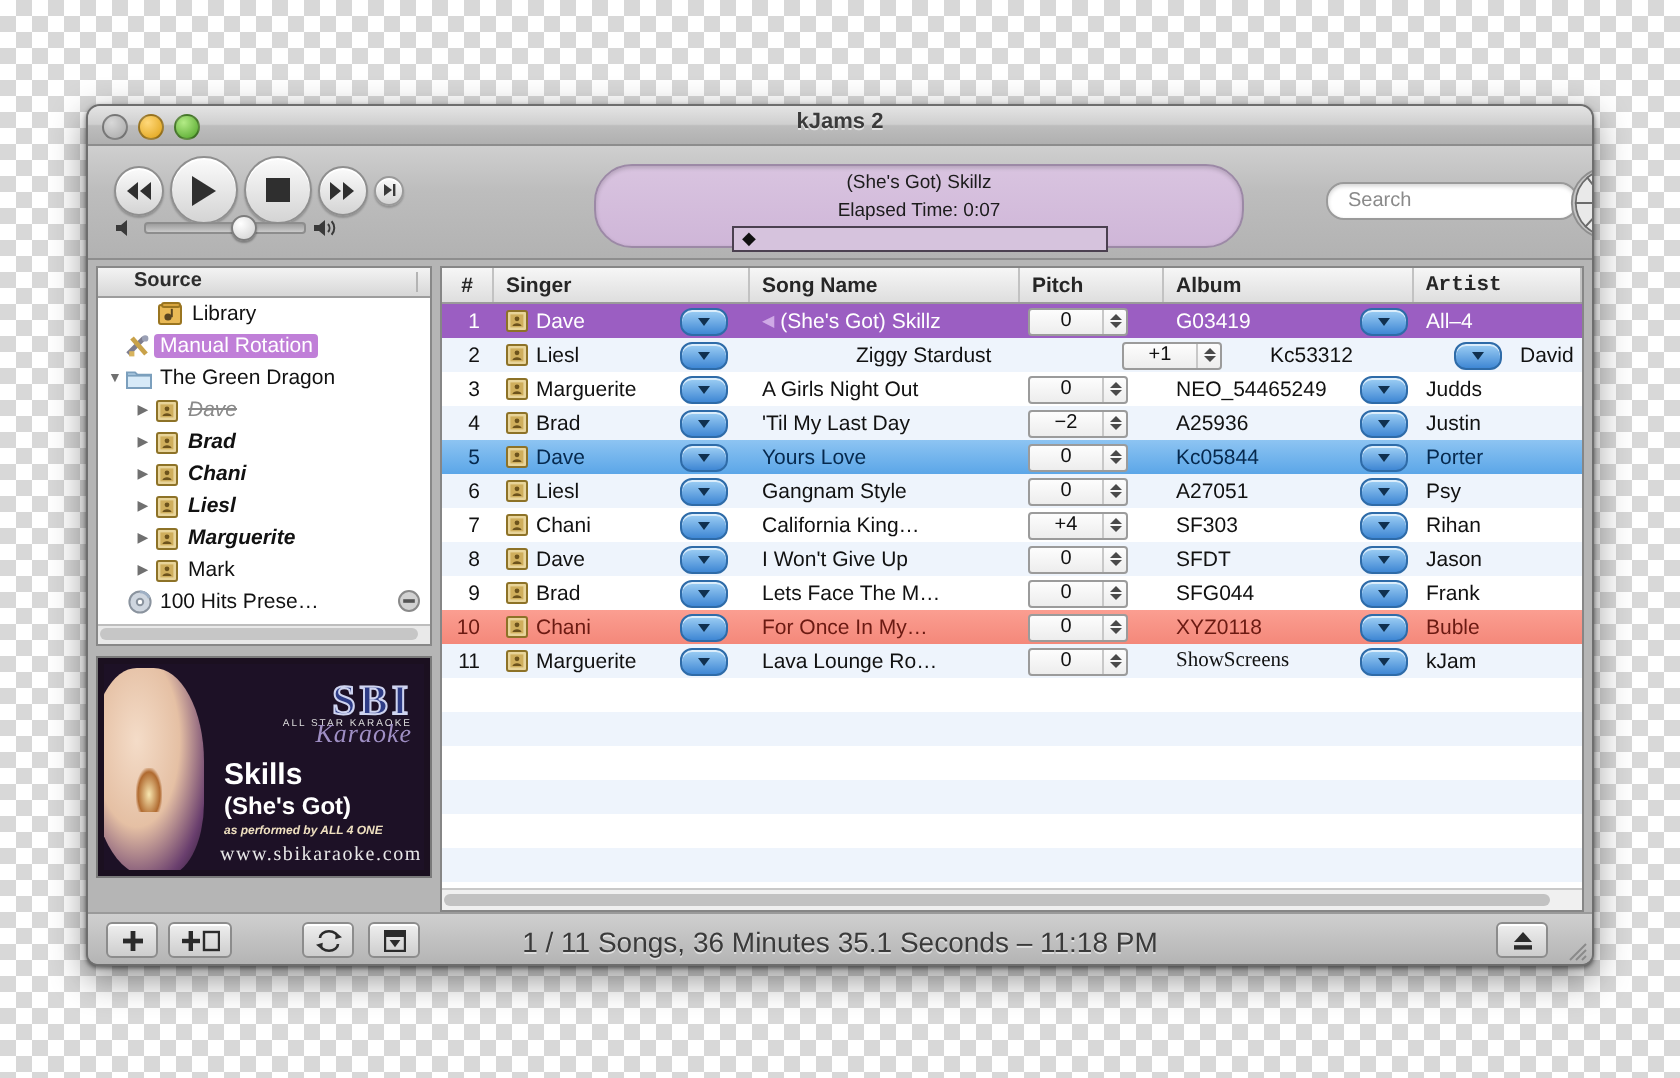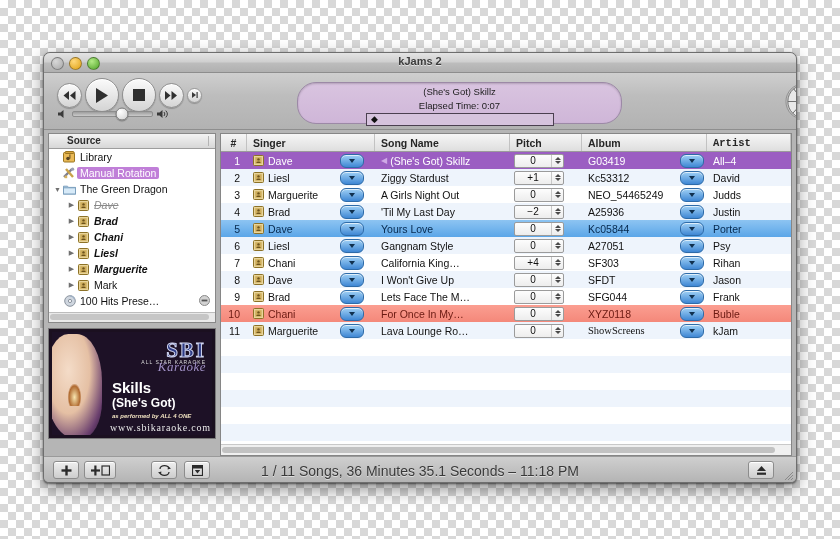--- a/index.html
+++ b/index.html
@@ -311,20 +311,26 @@
     </div>
 
     <div class="display">
       <div class="disp-line">(She's Got) Skillz</div>
       <div class="disp-line">Elapsed Time: 0:07</div>
       <div class="disp-slider">
         <div class="disp-thumb">◆</div>
       </div>
     </div>
 
+    <div class="searchwrap">
+      <div class="searchbox">
+        <input type="text" placeholder="Search" style="">
+
+      </div>
+    </div>
 
     <svg class="pinwheel" viewBox="0 0 42 42">
       <circle cx="21" cy="21" r="18" fill="#c4c4c4" stroke="#8f8f8f" stroke-width="1"></circle>
       <g fill="#e9e9e9" stroke="#6b6b6b" stroke-width="0.9">
         <path d="M21,21 L21,4 A17,17 0 0 1 31,8 Z"></path>
         <path d="M21,21 L31,8 A17,17 0 0 1 37,19 Z"></path>
         <path d="M21,21 L37,19 A17,17 0 0 1 33,30 Z"></path>
         <path d="M21,21 L33,30 A17,17 0 0 1 22,38 Z"></path>
         <path d="M21,21 L22,38 A17,17 0 0 1 10,33 Z"></path>
         <path d="M21,21 L10,33 A17,17 0 0 1 5,21 Z"></path>
@@ -333,21 +339,21 @@
       </g>
     </svg>
   </div>
 
   <div class="body">
 
     <div class="sidebar">
       <div class="source-panel">
         <div class="source-head">Source</div>
         <div class="source-list" id="source-list">
-            <div class="src-row" style="padding-left: 4px;">
+            <div class="src-row" style="padding-left: 20px;">
               <span class="disc"></span>
               <span class="src-ico">
                 <svg width="13" height="12" viewBox="0 0 13 12">
                   <rect x="0.5" y="1.5" width="11" height="9.5" rx="1" fill="#e9b956" stroke="#9a7520"></rect>
                   <rect x="2" y="0.5" width="9" height="2" rx="1" fill="#d8a53f" stroke="#9a7520"></rect>
                   <circle cx="5" cy="7.5" r="1.8" fill="#5a4520"></circle>
                   <rect x="6.4" y="3.4" width="1" height="4.2" fill="#5a4520"></rect>
                 </svg>
               </span>
               <span class="src-label plain">Library</span>
@@ -536,21 +542,21 @@
                   <rect x="0.5" y="0.5" width="10" height="10" rx="1" fill="#e8d49a" stroke="#8d7227"></rect>
                   <rect x="2.2" y="2.2" width="6.5" height="6.5" fill="#cfae5c"></rect>
                   <circle cx="5.5" cy="4.4" r="1.2" fill="#6d531c"></circle>
                   <path d="M3.2,8 A2.4,2 0 0 1 7.8,8 z" fill="#6d531c"></path>
                 </svg></span>
               <span style="width: 72px;">Liesl</span>
               <span class="ddbtn">
                 <span class="tri"></span>
               </span>
             </div>
-            <div class="c pad" style="width: 135px;">
+            <div class="c pad" style="width: 135px; margin-left: 47px;">
               <span>Ziggy Stardust</span>
             </div>
             <div class="c" style="width: 72px; padding-left: 4px;">
               <div class="pitchbox">
                 <span class="v">+1</span>
                 <span class="stepper">
                   <i class="up"></i>
                   <i class="dn"></i>
                 </span>
               </div>

